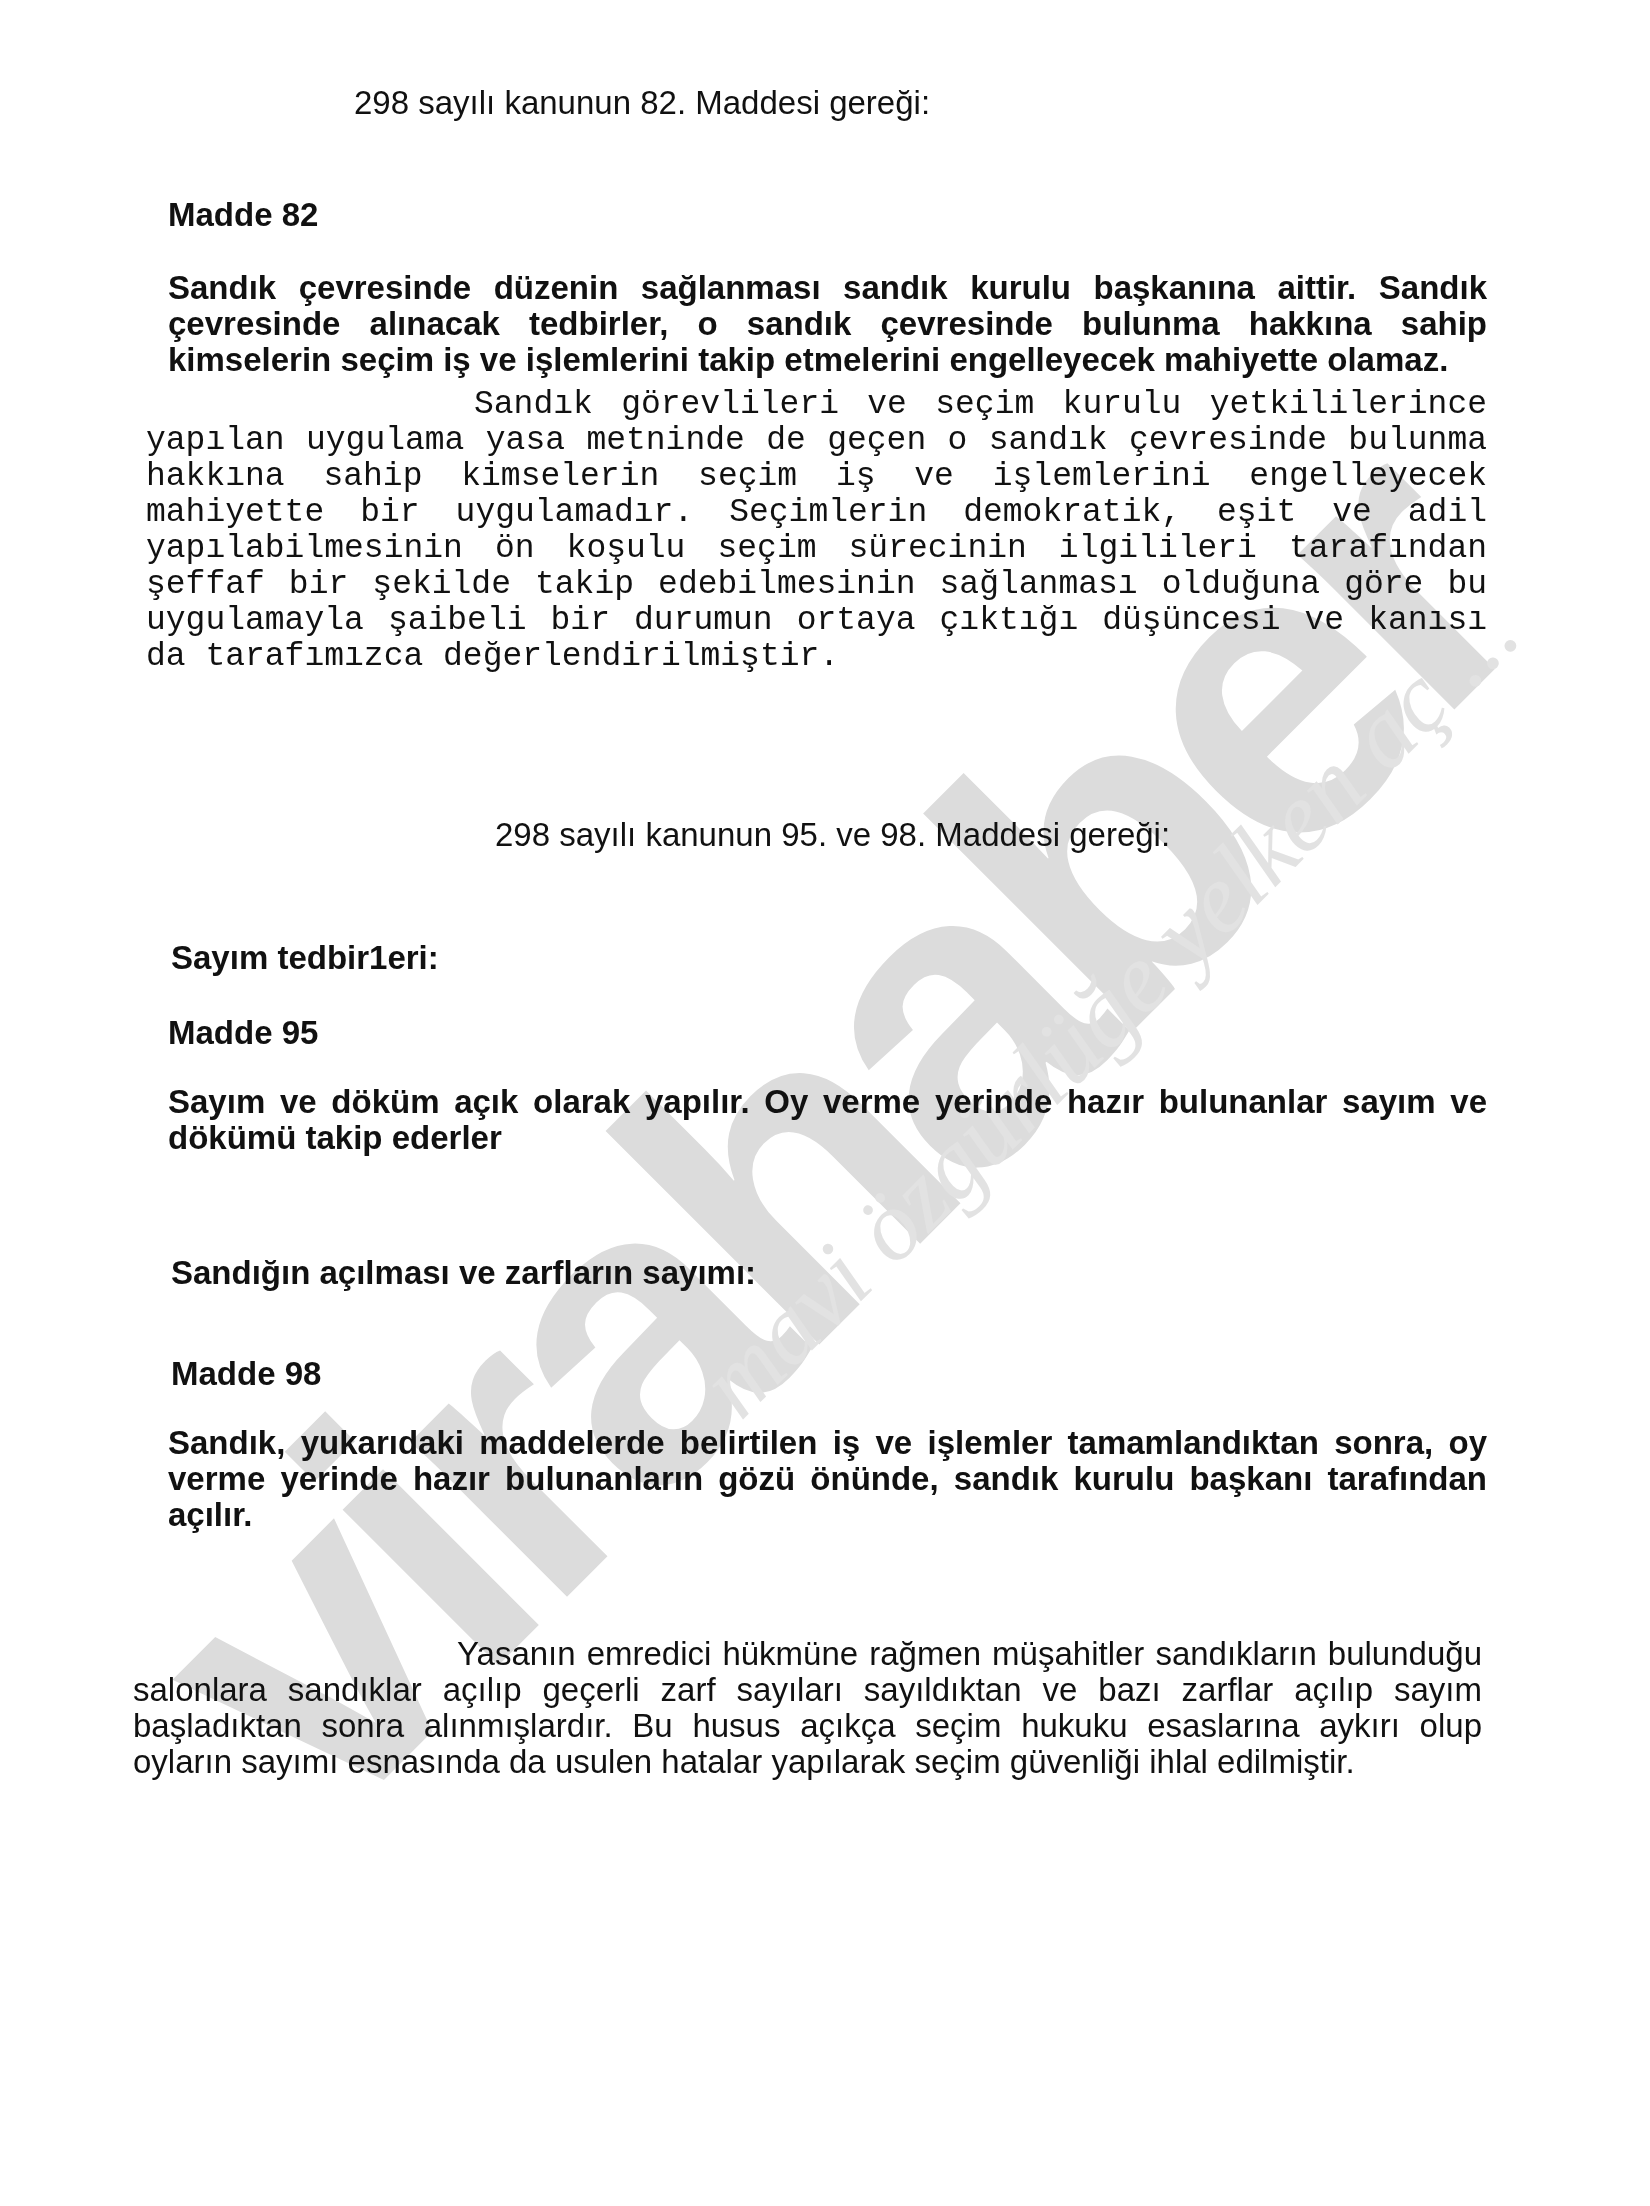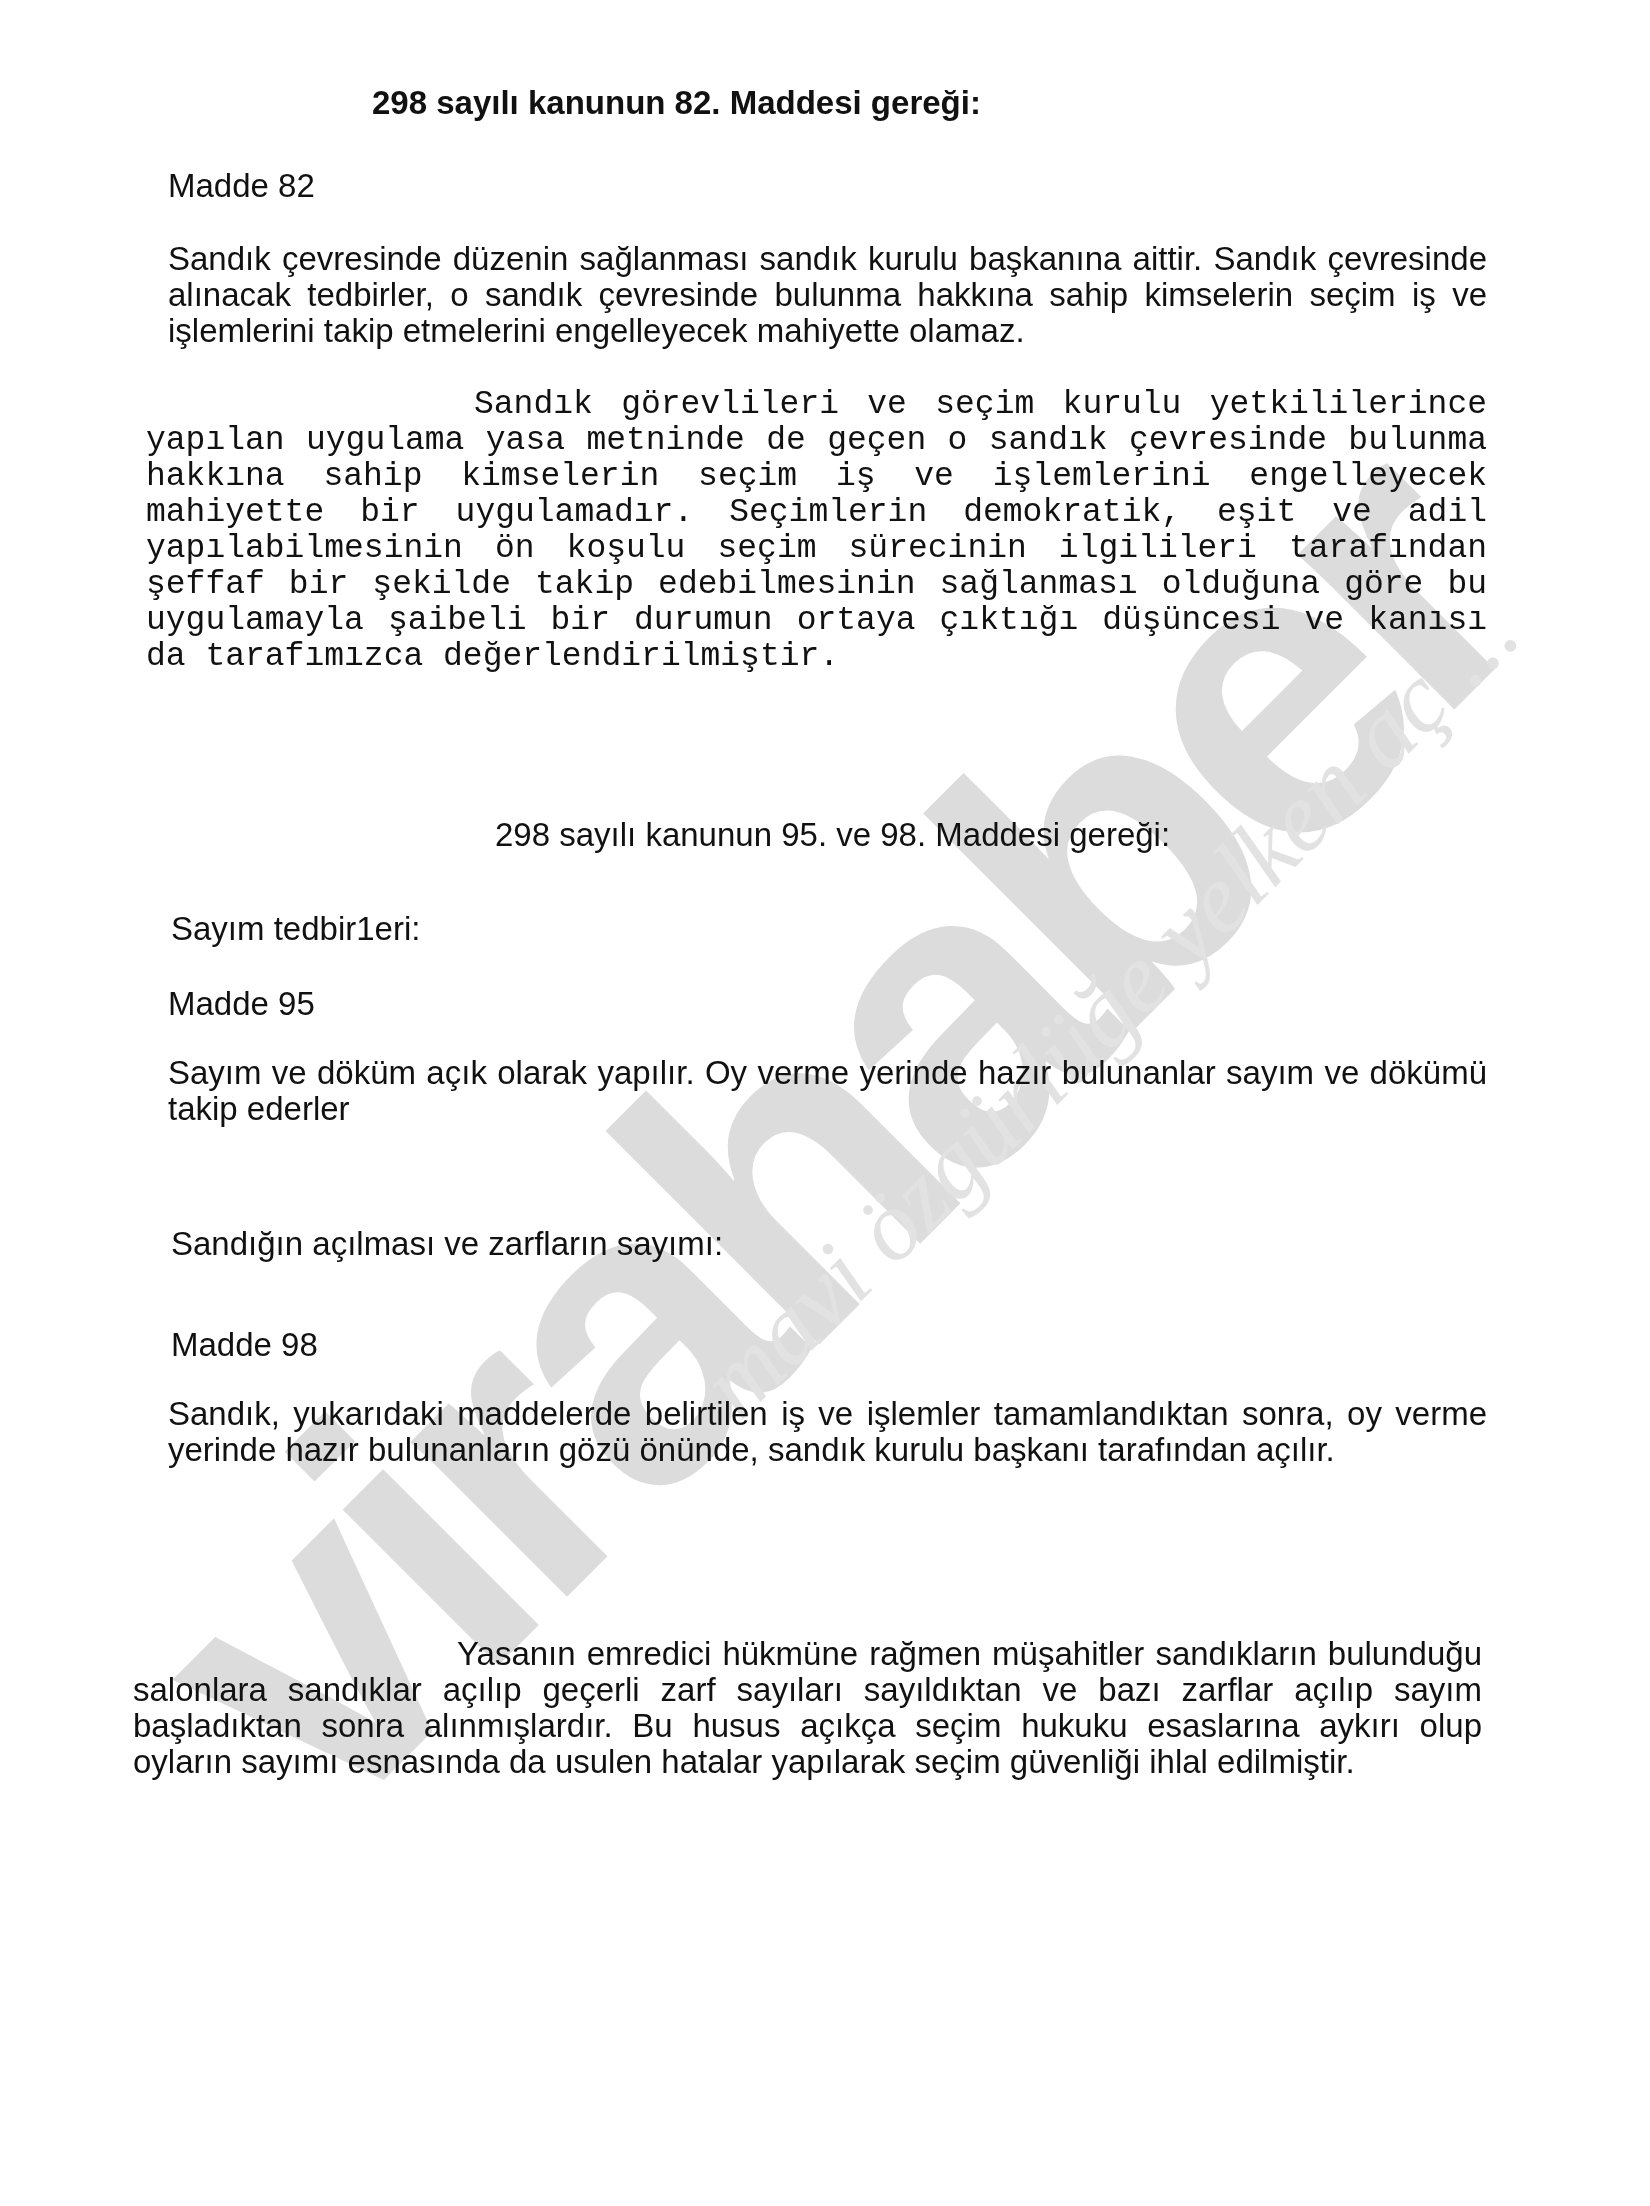--- a/index.html
+++ b/index.html
@@ -58,23 +58,23 @@
     position: absolute;
     inset: 0;
     z-index: 1;
   }
   .blk {
     position: absolute;
     font-size: 33px;
     line-height: 36px;
   }
   .center-line { white-space: nowrap; }
-  .bold { font-weight: normal; }
+  .bold { font-weight: bold; margin-top: 29px; }
   .just { text-align: justify; }
-  .h-82        { left: 372px; top: 85px; font-weight: bold;  }
+  .h-82        { left: 354px; top: 85px;  }
   .t-madde82   { left: 168px; top: 168px; }
   .p-madde82   { left: 168px; top: 241px; width: 1319px; }
   .p-uygulama  { left: 146px; top: 387px; width: 1341px; text-indent: 328px; font-family: Liberation Mono, monospace; }
   .p-kapalioy  { left: 146px; top: 631px; width: 1341px; text-indent: 443px; }
   .h-9598      { left: 479px; top: 817px; margin-left: 16px; }
   .t-sayim     { left: 171px; top: 911px; }
   .t-madde95   { left: 168px; top: 986px; }
   .p-madde95   { left: 168px; top: 1055px; width: 1319px; }
   .t-sandigin  { left: 171px; top: 1226px; }
   .t-madde98   { left: 171px; top: 1327px; }

